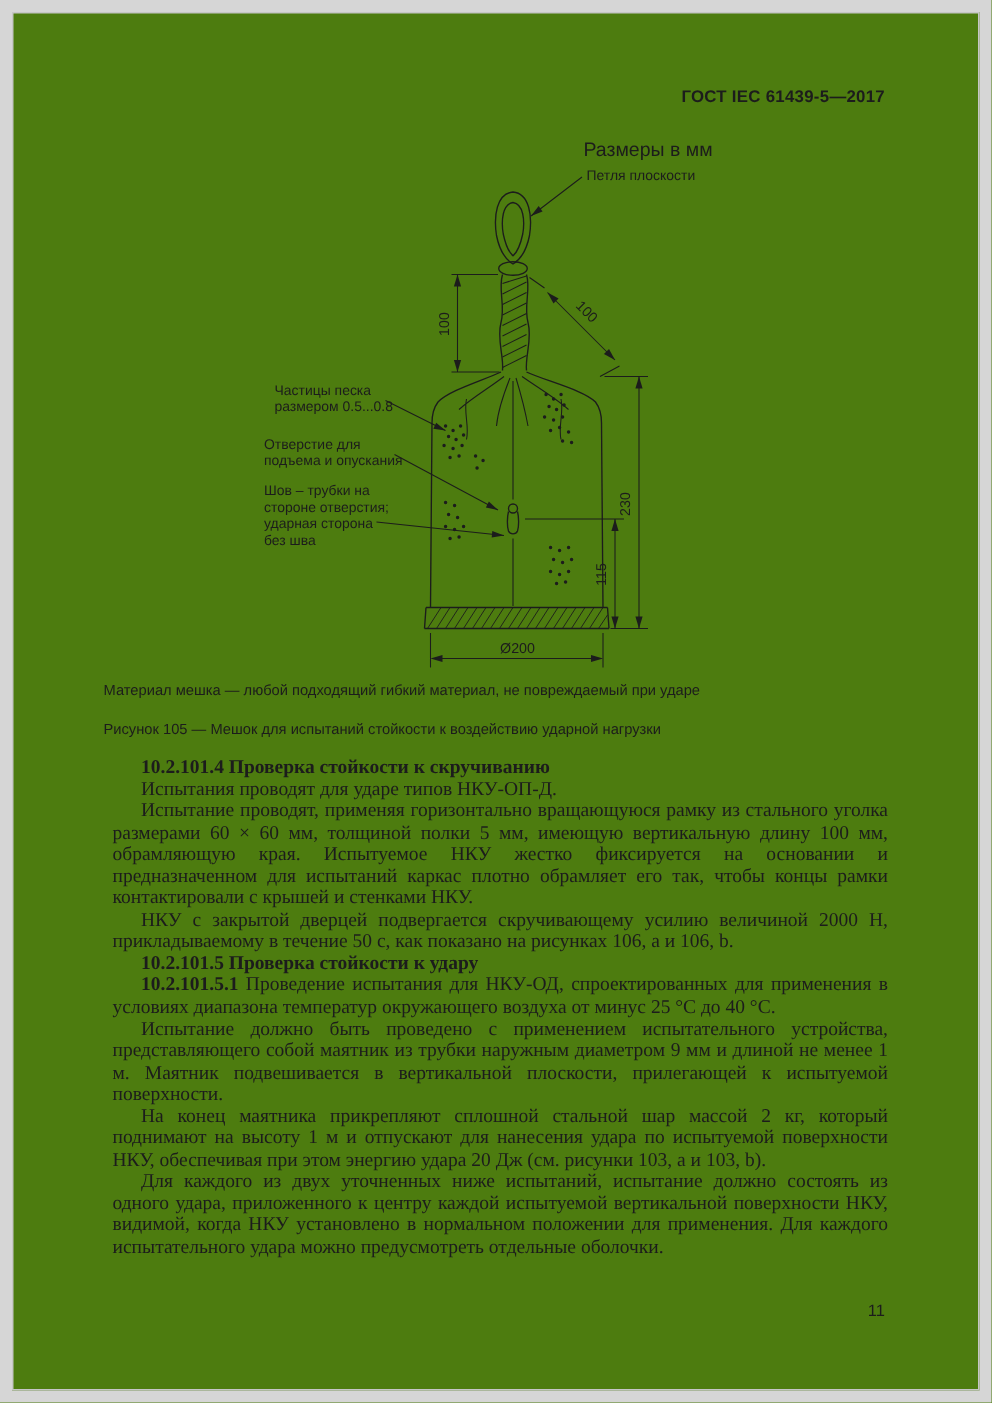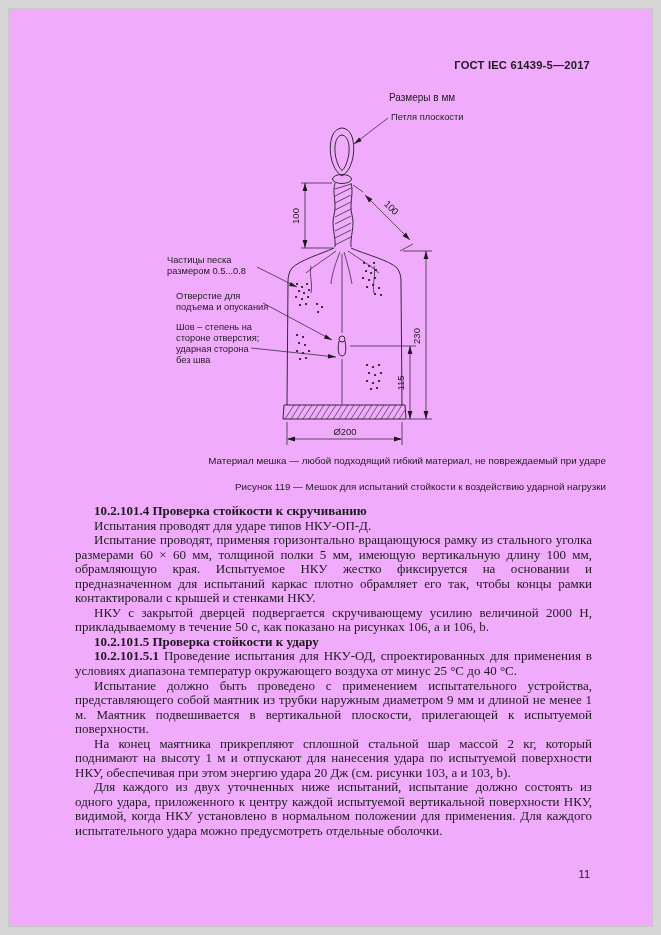--- a/index.html
+++ b/index.html
@@ -6,33 +6,33 @@
   html,body { width:661px; height:935px; }
   body {
     background:#d6d6d6;
     position:relative;
     font-family:"Liberation Sans","DejaVu Sans",sans-serif;
     color:#1c1c1c;
   }
   .page {
     position:absolute; left:8px; top:8px;
     width:645px; height:919px;
-    background:#f0abfc;
+    background:#4d7c0f;
     border:1px solid #c6c6c6;
   }
   .hdr {
     position:absolute; top:50px; right:62px;
     font-size:11.2px; font-weight:bold; letter-spacing:0.2px;
   }
   .units {
-    position:absolute; left:380px; top:83px; font-size:10px;
+    position:absolute; left:380px; top:83px; font-size:13px;
   }
   .fig-svg { position:absolute; left:152px; top:77px; }
   .lbl { position:absolute; font-size:9.3px; line-height:11px; }
-  .cap { position:absolute; left:72px; width:525px; text-align:right; }
+  .cap { position:absolute; left:60px; width:525px; text-align:left; }
   .note   { top:446px; font-size:9.8px; }
   .figcap { top:472px; font-size:9.8px; }
   .content {
     position:absolute; left:66px; top:495px; width:517px;
     font-size:13px; line-height:14.55px; text-align:justify;font-family:Liberation Serif, serif;
   }
   .content p { text-indent:19px; margin:0; }
   .content p.h { font-weight:bold; }
   .b { font-weight:bold; }
   .pagenum { position:absolute; right:62px; top:859px; font-size:11px; }
@@ -105,39 +105,39 @@
       <text text-anchor="middle" transform="translate(298 215) rotate(-90)">100</text>
       <text text-anchor="middle" transform="translate(388 209) rotate(45)">100</text>
       <text text-anchor="middle" transform="translate(419 335) rotate(-90)">230</text>
       <text text-anchor="middle" transform="translate(403 382) rotate(-90)">115</text>
       <text text-anchor="middle" x="344" y="434">Ø200</text>
     </g>
   </svg>
 
   <div class="lbl" style="left:382px; top:103px;">Петля плоскости</div>
 
-  <div class="lbl" style="left:158px; top:246px;">
+  <div class="lbl" style="left:174px; top:246px;">
     <div>Частицы песка</div>
     <div>размером 0.5...0.8</div>
   </div>
 
   <div class="lbl" style="left:167px; top:282px;">
     <div>Отверстие для</div>
     <div>подъема и опускания</div>
   </div>
 
   <div class="lbl" style="left:167px; top:313px;">
-    <div>Шов – степень на</div>
+    <div>Шов – трубки на</div>
     <div>стороне отверстия;</div>
     <div>ударная сторона</div>
     <div>без шва</div>
   </div>
 
   <div class="cap note">Материал мешка — любой подходящий гибкий материал, не повреждаемый при ударе</div>
-  <div class="cap figcap">Рисунок 119 — Мешок для испытаний стойкости к воздействию ударной нагрузки</div>
+  <div class="cap figcap">Рисунок 105 — Мешок для испытаний стойкости к воздействию ударной нагрузки</div>
 
   <div class="content">
     <p class="h">10.2.101.4 Проверка стойкости к скручиванию</p>
     <p>Испытания проводят для ударе типов НКУ-ОП-Д.</p>
     <p>Испытание проводят, применяя горизонтально вращающуюся рамку из стального уголка размерами 60 × 60 мм, толщиной полки 5 мм, имеющую вертикальную длину 100 мм, обрамляющую края. Испытуемое НКУ жестко фиксируется на основании и предназначенном для испытаний каркас плотно обрамляет его так, чтобы концы рамки контактировали с крышей и стенками НКУ.</p>
     <p>НКУ с закрытой дверцей подвергается скручивающему усилию величиной 2000 Н, прикладываемому в течение 50 с, как показано на рисунках 106, а и 106, b.</p>
     <p class="h">10.2.101.5 Проверка стойкости к удару</p>
     <p><span class="b">10.2.101.5.1</span> <span>Проведение испытания для НКУ-ОД, спроектированных для применения в условиях диапазона температур окружающего воздуха от минус 25 °С до 40 °С.</span></p>
     <p>Испытание должно быть проведено с применением испытательного устройства, представляющего собой маятник из трубки наружным диаметром 9 мм и длиной не менее 1 м. Маятник подвешивается в вертикальной плоскости, прилегающей к испытуемой поверхности.</p>
     <p>На конец маятника прикрепляют сплошной стальной шар массой 2 кг, который поднимают на высоту 1 м и отпускают для нанесения удара по испытуемой поверхности НКУ, обеспечивая при этом энергию удара 20 Дж (см. рисунки 103, а и 103, b).</p>

